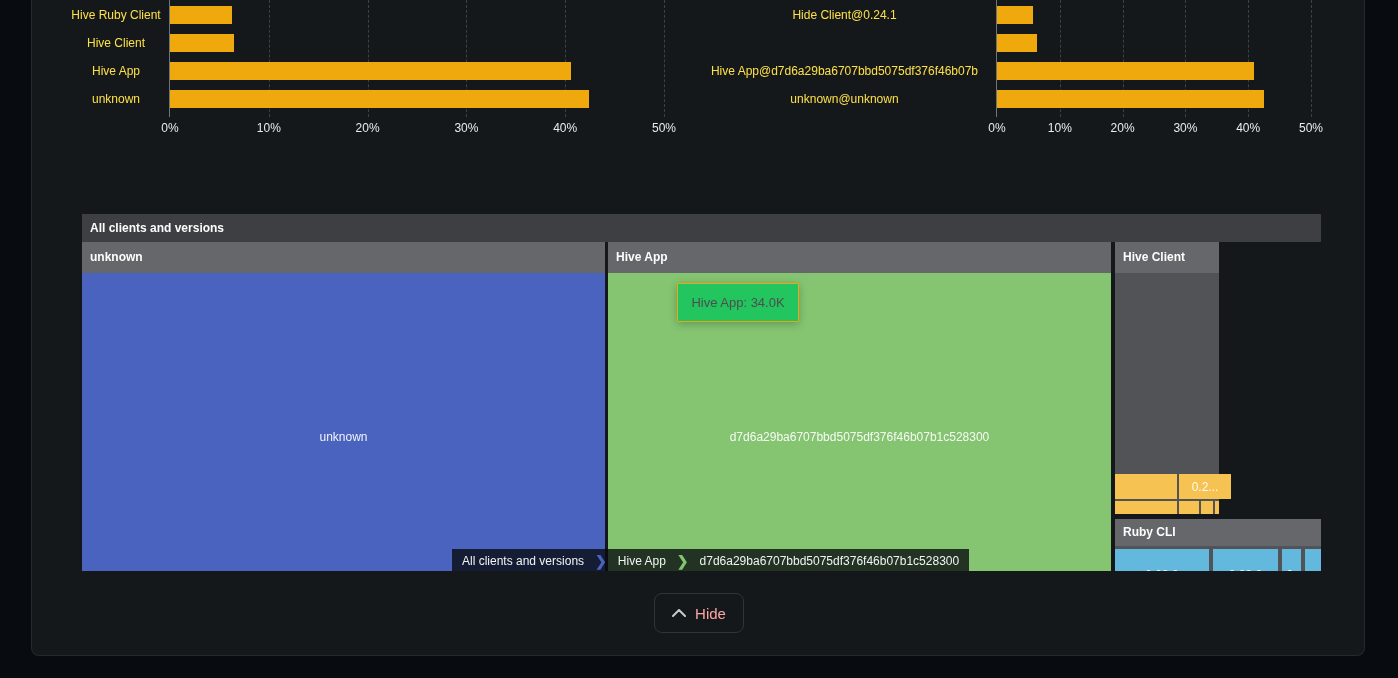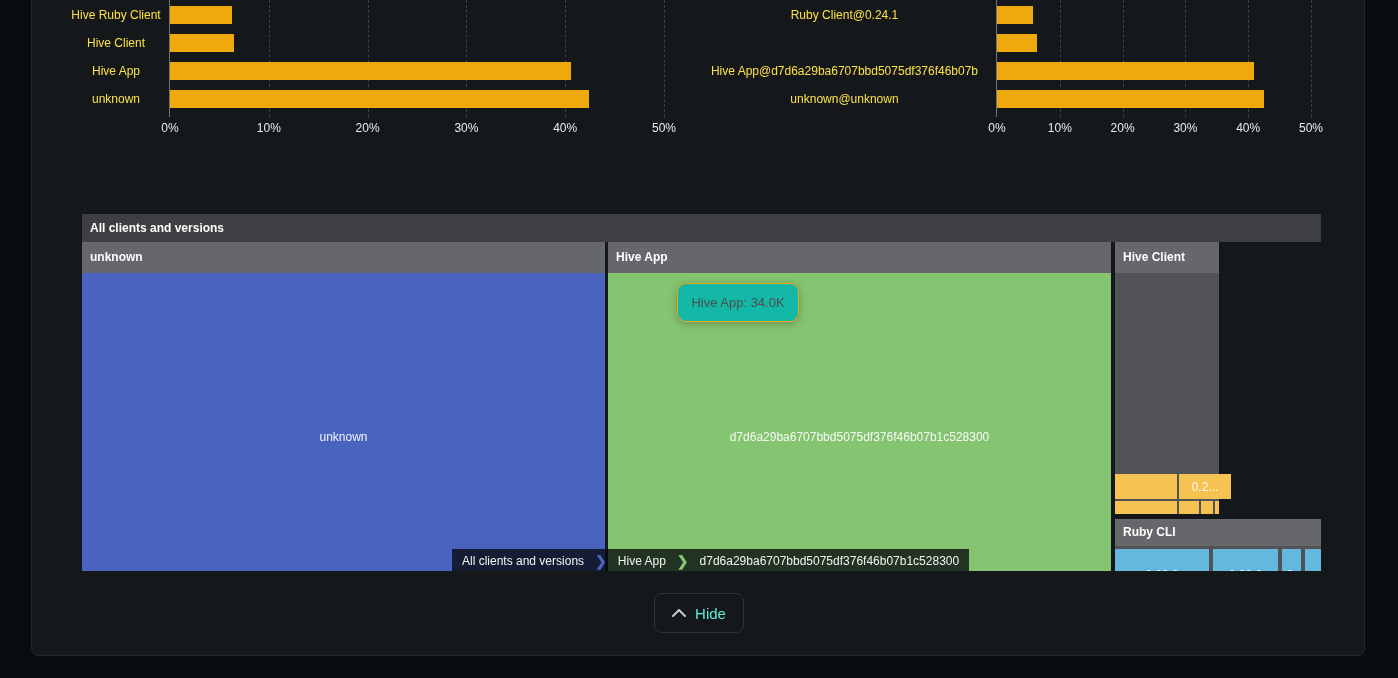--- a/index.html
+++ b/index.html
@@ -60,41 +60,41 @@
     position:absolute; display:flex; align-items:center; justify-content:center;
     font-size:12px; color:rgba(255,255,255,0.92); overflow:hidden; cursor:pointer;
   }
   .c-blue  { background:#4a63be; }
   .c-green { background:#85c571; }
   .c-yel   { background:#f6c352; }
   .c-red   { background:#ea5a5a; }
   .c-cyan  { background:#62b8dd; }
   .tooltip {
     position:absolute; left:595px; top:69px; width:122px; height:39px;
-    background:#14b8a6; border:1.5px solid #f0a513; border-radius:9px;
+    background:#22c55e; border:1.5px solid #f0a513; border-radius:1px;
     display:flex; align-items:center; justify-content:center;
     font-size:13px; color:#4e4e4e; box-shadow:0 2px 8px rgba(0,0,0,0.25);
     z-index:5;
   }
   .breadcrumb {
     position:absolute; left:370px; top:335px; height:23px;
     display:flex; align-items:center;
     background:rgba(6,9,13,0.78);
     font-size:12px; color:#f2f3f4; z-index:4; white-space:nowrap;
   }
   .crumb { padding:0 10px; cursor:pointer; }
   .chev { font-size:14px; font-weight:bold; padding:0 1px; }
   .chev-blue { color:#4a63be; }
   .chev-green { color:#85c571; }
   
   .hide-btn {
     position:absolute; left:622px; top:593px; width:90px; height:40px;
     background:transparent; border:1px solid #2f343a; border-radius:8px;
     display:flex; align-items:center; justify-content:center; gap:9px;
-    color:#5eead4; font-size:15px; font-family:"Liberation Sans",sans-serif;
+    color:#fca5a5; font-size:15px; font-family:"Liberation Sans",sans-serif;
     cursor:pointer;
   }
 </style>
 </head>
 <body>
 
 <div class="panel">
 
   <div class="chart" style="left:39px; width:593px;">
     <span class="cat" style="left:0; width:90px; top:6px;">Hive Ruby Client</span>
@@ -114,21 +114,21 @@
       <span class="xtick" style="left:0;">0%</span>
       <span class="xtick" style="left:20%;">10%</span>
       <span class="xtick" style="left:40%;">20%</span>
       <span class="xtick" style="left:60%;">30%</span>
       <span class="xtick" style="left:80%;">40%</span>
       <span class="xtick" style="left:100%;">50%</span>
     </div>
   </div>
 
   <div class="chart" style="left:669px; width:610px;">
-    <span class="cat" style="left:0; width:287px; top:6px;">Ruby Client@0.24.1</span>
+    <span class="cat" style="left:0; width:287px; top:6px;">Hide Client@0.24.1</span>
     <span class="cat" style="left:0; width:287px; top:62px;">Hive App@d7d6a29ba6707bbd5075df376f46b07b</span>
     <span class="cat" style="left:0; width:287px; top:90px;">unknown@unknown</span>
     <div class="plot" style="left:295px; width:315px;">
       <div class="gridline" style="left:20%;"></div>
       <div class="gridline" style="left:40%;"></div>
       <div class="gridline" style="left:60%;"></div>
       <div class="gridline" style="left:80%;"></div>
       <div class="gridline" style="left:100%;"></div>
       <div class="bar" style="top: 6px; width: 11.4%; background: rgb(239, 169, 13);"></div>
       <div class="bar" style="top: 34px; width: 12.6%; background: rgb(239, 169, 13);"></div>

